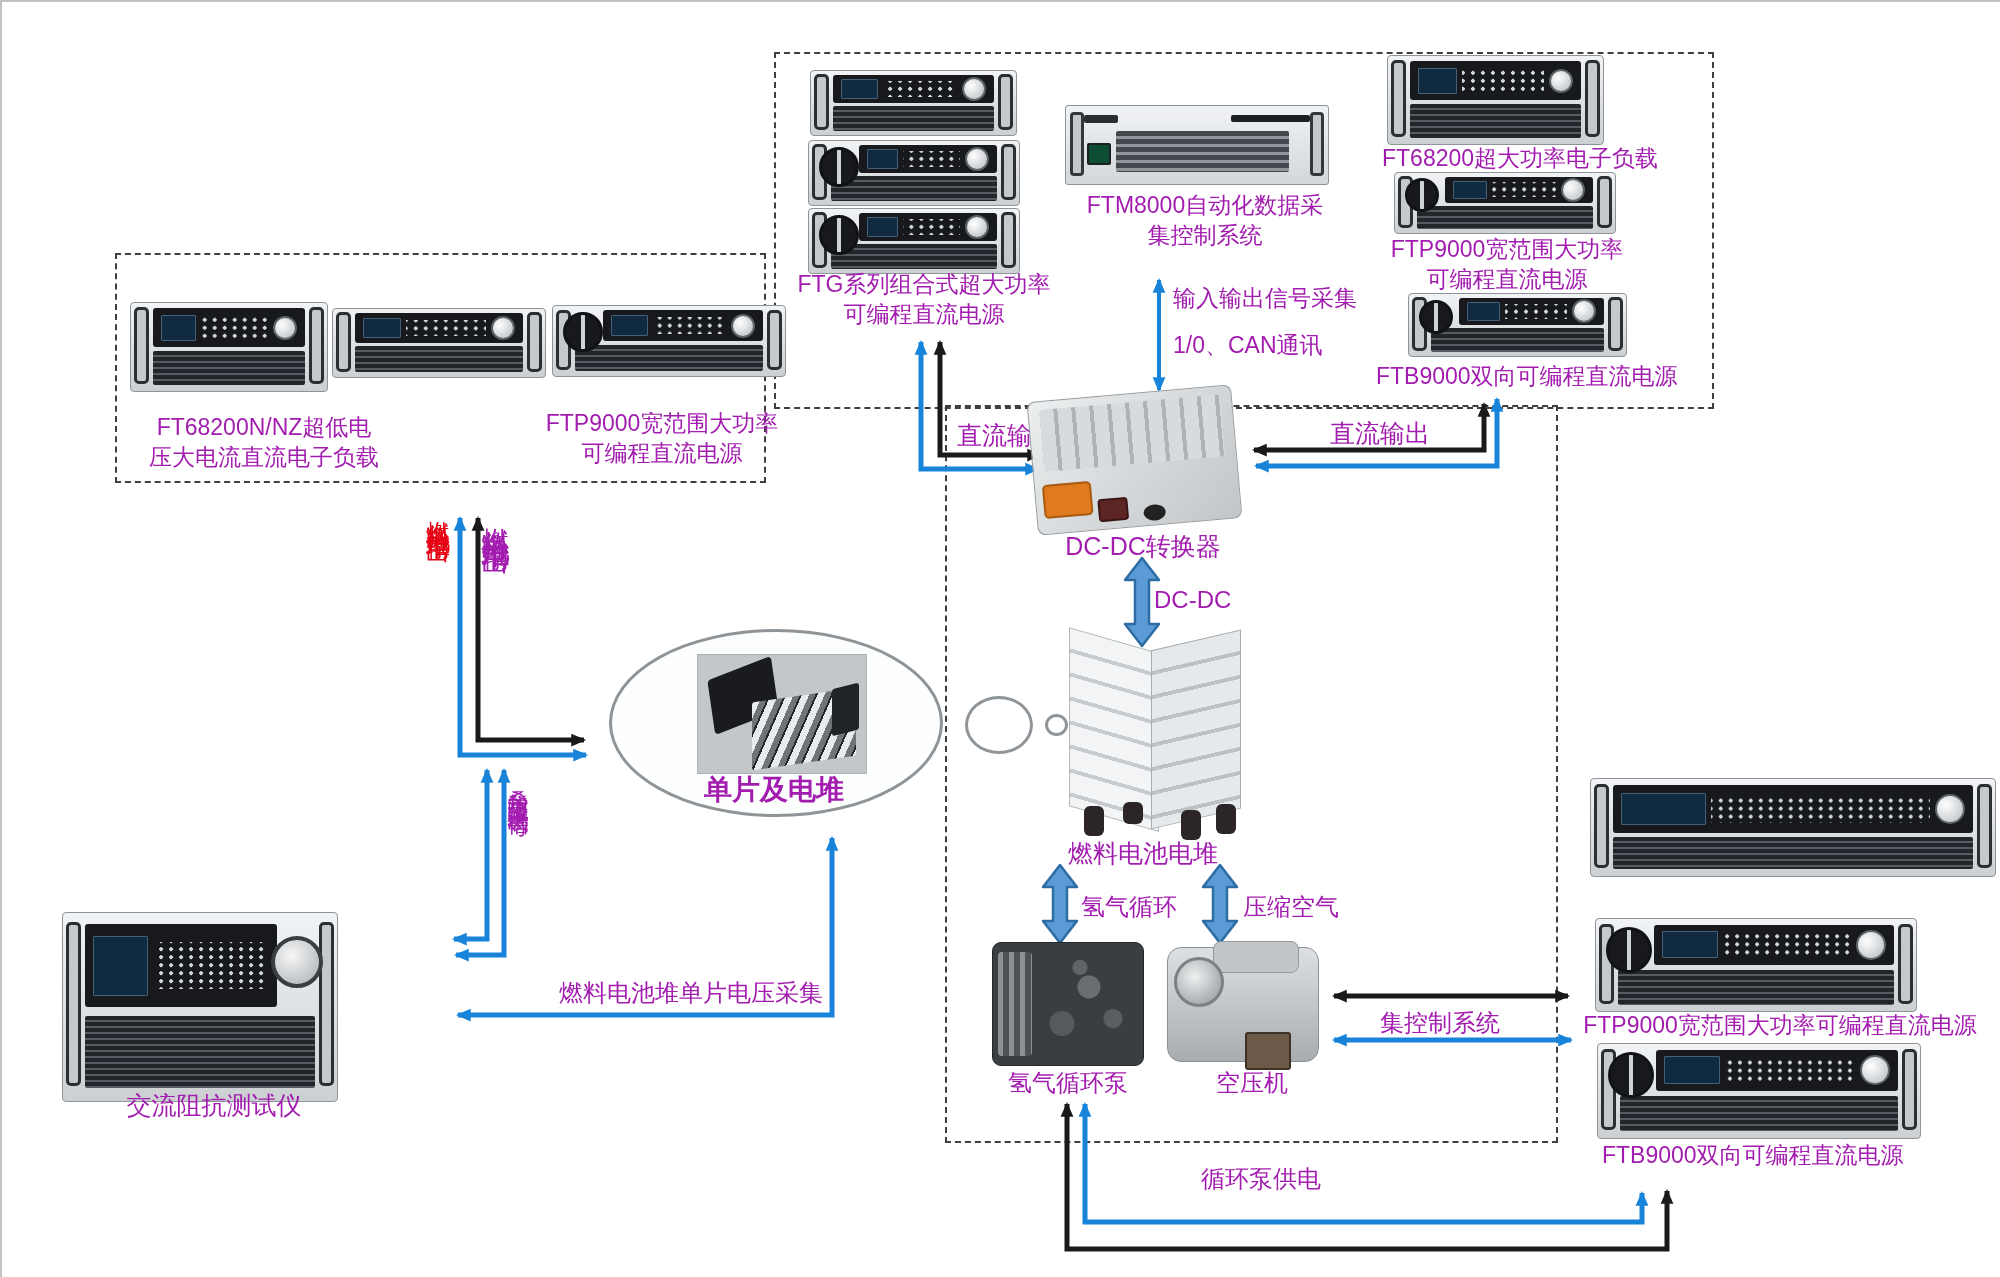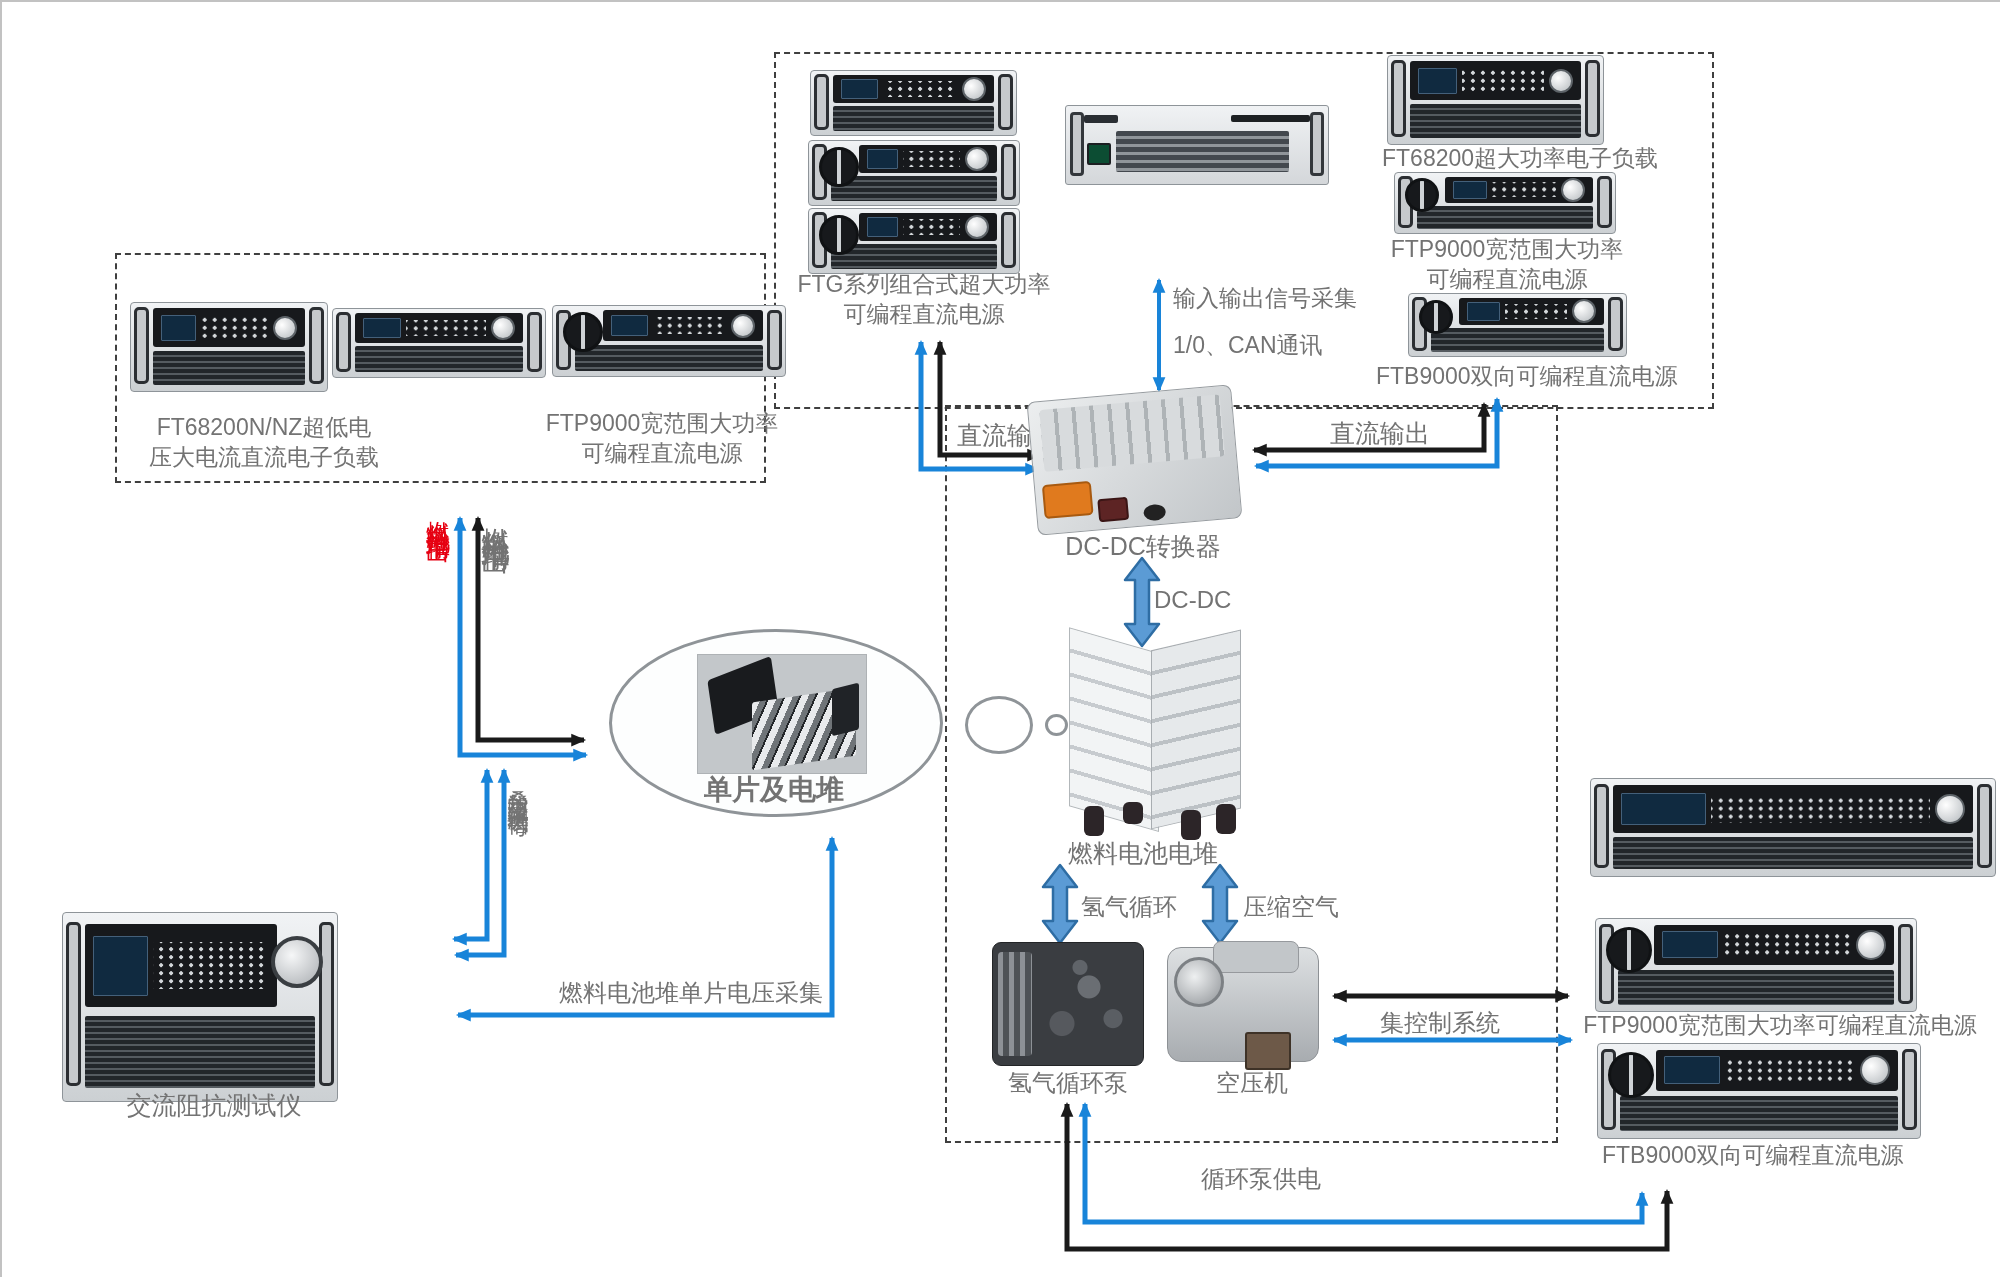--- a/index.html
+++ b/index.html
@@ -1,19 +1,19 @@
 <!DOCTYPE html>
 <html style="--line-blue: #1884d9; --line-black: #1a1a1a; --text-red: #e60012; --thick-fill: #5b9bd5; --thick-stroke: #2e6da4;"><head>
 <meta charset="utf-8">
 <style>
   html,body{margin:0;padding:0;background:#e9e9e9;font-family:"Liberation Sans",sans-serif;}
   #canvas{position:relative;width:2000px;height:1277px;background:#fff;border:2px solid #c2c2c2;overflow:hidden;margin:0 auto;}
   .dashbox{position:absolute;border:2px dashed #3f3f3f;}
   svg.wires{position:absolute;left:0;top:0;width:2000px;height:1277px;pointer-events:none;}
-  .lbl{position:absolute;font-size:23px;line-height:1.3;color:#737373;white-space:nowrap;}
+  .lbl{position:absolute;font-size:23px;line-height:1.3;color:#a21caf;white-space:nowrap;}
   .c{transform:translateX(-50%);text-align:center;}
   .c span{display:block;}
   .f25{font-size:25px;} .f24{font-size:24px;} .f28{font-size:28px;font-weight:bold;} .f21{font-size:21px;}
   .vtxt{writing-mode:vertical-rl;text-orientation:upright;letter-spacing:3px;line-height:1;}
   .red{color:var(--text-red,#e60012);}
   .v28{font-size:28px;} .v24{font-size:24px;}
   
   .inst{position:absolute;background:linear-gradient(180deg,#f1f3f5,#ccd0d3);border:1px solid #8e9499;border-radius:4px;}
   .inst .hd{position:absolute;top:5%;bottom:8%;width:9px;background:#c6c9cc;border:3px solid #2b2e32;border-radius:5px;}
   .inst .hdl{left:3px;} .inst .hdr{right:3px;}
@@ -193,20 +193,24 @@
   </div>
 
   <div class="ftm" style="left:1063px;top:103px;width:262px;height:78px;">
     <div class="hd hdl"></div>
       <div class="hd hdr"></div>
     <div class="logo"></div>
     <div class="slot"></div>
     <div class="grille"></div>
     <div class="pwr"></div>
   </div>
+  <div class="lbl c" style="left:1203px;top:189px;">
+    <span>FTM8000自动化数据采</span>
+      <span>集控制系统</span>
+  </div>
 
   <div class="inst" style="left:1385px;top:53px;width:215px;height:88px;">
     <div class="hd hdl"></div>
       <div class="hd hdr"></div>
     <div class="panel">
         <div class="scr"></div>
         <div class="keys"></div>
         <div class="knob"></div>
       </div>
     <div class="vents"></div>

